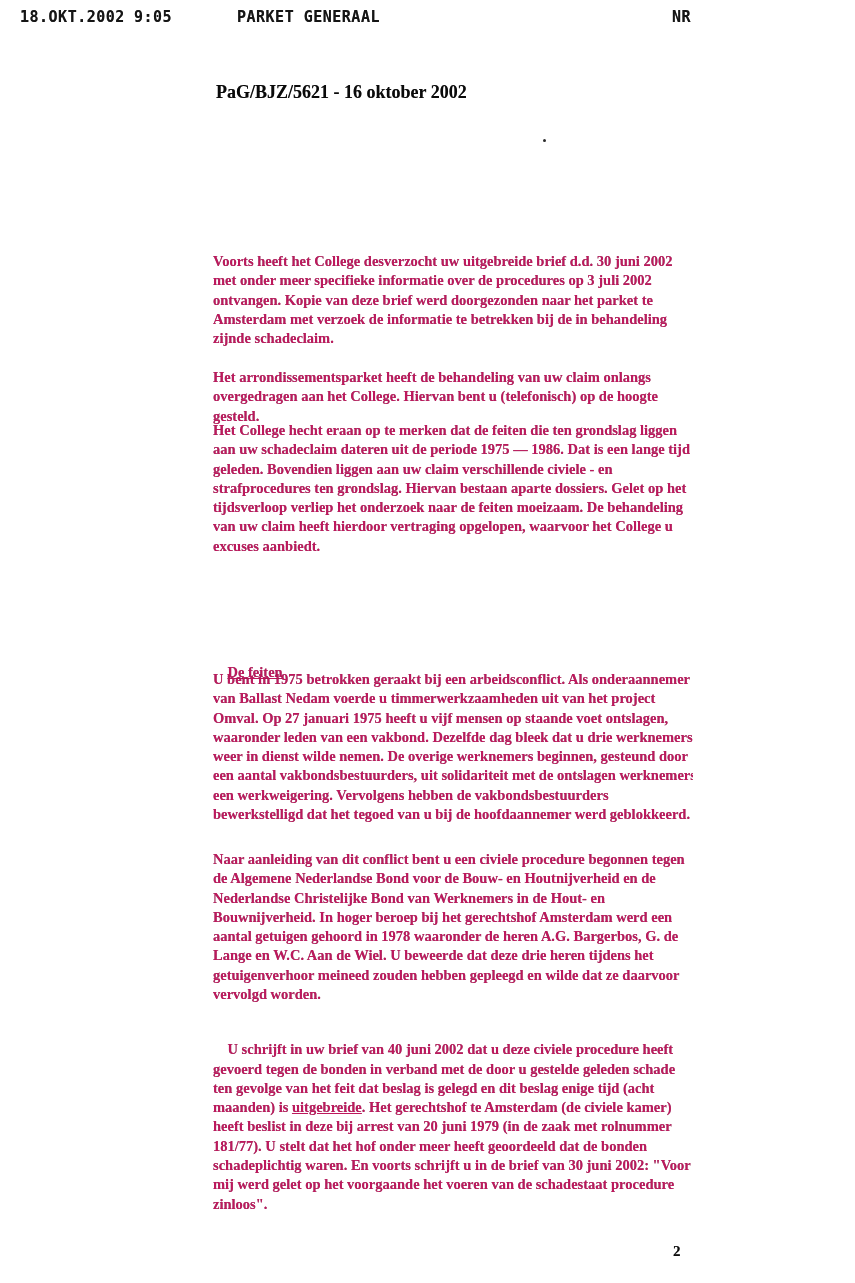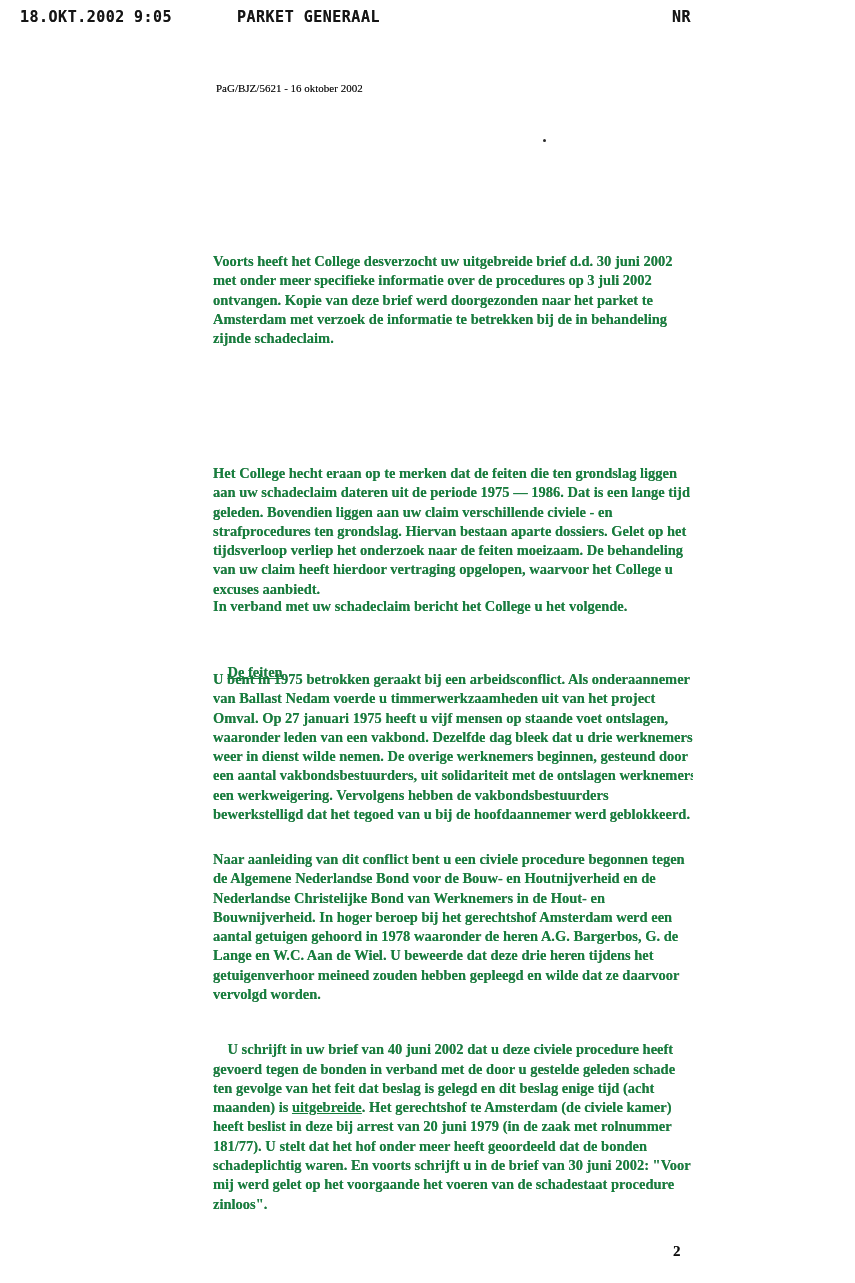--- a/index.html
+++ b/index.html
@@ -27,35 +27,35 @@
     color: #151515;
     text-shadow: 0 0 0.6px rgba(0,0,0,0.55);
     white-space: pre;
   }
   
   .ref-line {
     position: absolute;
     left: 216px;
     top: 82px;
     font-family: "Liberation Serif", "DejaVu Serif", serif;
-    font-weight: normal;
-    font-size: 11px;
+    font-weight: bold;
+    font-size: 18px;
     color: #0a0a0a;
     text-shadow: 0 0 0.5px rgba(0,0,0,0.5);
     white-space: pre;
   }
   
   .para {
     position: absolute;
     left: 213px;
     font-family: "Liberation Serif", "DejaVu Serif", serif;
     font-weight: bold;
     font-size: 14.5px;
     line-height: 19.3px;
-    color: #15803d;
+    color: #be185d;
     text-shadow: 0 0 0.5px rgba(0,0,0,0.45);
     white-space: pre;
   }
   .underlined {
     text-decoration: underline;
   }
   .page-number {
     position: absolute;
     left: 673px;
     top: 1243px;
@@ -92,30 +92,32 @@
   <div class="ref-line">PaG/BJZ/5621 - 16 oktober 2002</div>
 
   <div class="speck"></div>
 
   <div class="para" style="top:252px">Voorts heeft het College desverzocht uw uitgebreide brief d.d. 30 juni 2002
 met onder meer specifieke informatie over de procedures op 3 juli 2002
 ontvangen. Kopie van deze brief werd doorgezonden naar het parket te
 Amsterdam met verzoek de informatie te betrekken bij de in behandeling
 zijnde schadeclaim.</div>
 
+  <div class="para" style="top:368px">Het arrondissementsparket heeft de behandeling van uw claim onlangs
+overgedragen aan het College. Hiervan bent u (telefonisch) op de hoogte
+gesteld.</div>
 
-  <div class="para" style="top:464px">Het College hecht eraan op te merken dat de feiten die ten grondslag liggen
+  <div class="para" style="top:421px">Het College hecht eraan op te merken dat de feiten die ten grondslag liggen
 aan uw schadeclaim dateren uit de periode 1975 — 1986. Dat is een lange tijd
 geleden. Bovendien liggen aan uw claim verschillende civiele - en
 strafprocedures ten grondslag. Hiervan bestaan aparte dossiers. Gelet op het
 tijdsverloop verliep het onderzoek naar de feiten moeizaam. De behandeling
 van uw claim heeft hierdoor vertraging opgelopen, waarvoor het College u
 excuses aanbiedt.</div>
 
-  <div class="para" style="top:597px">In verband met uw schadeclaim bericht het College u het volgende.</div>
 
   <div class="para" style="top:644px">
     <span class="underlined">De feiten</span>
   </div>
 
   <div class="para" style="top:670px">U bent in 1975 betrokken geraakt bij een arbeidsconflict. Als onderaannemer
 van Ballast Nedam voerde u timmerwerkzaamheden uit van het project
 Omval. Op 27 januari 1975 heeft u vijf mensen op staande voet ontslagen,
 waaronder leden van een vakbond. Dezelfde dag bleek dat u drie werknemers
 weer in dienst wilde nemen. De overige werknemers beginnen, gesteund door

